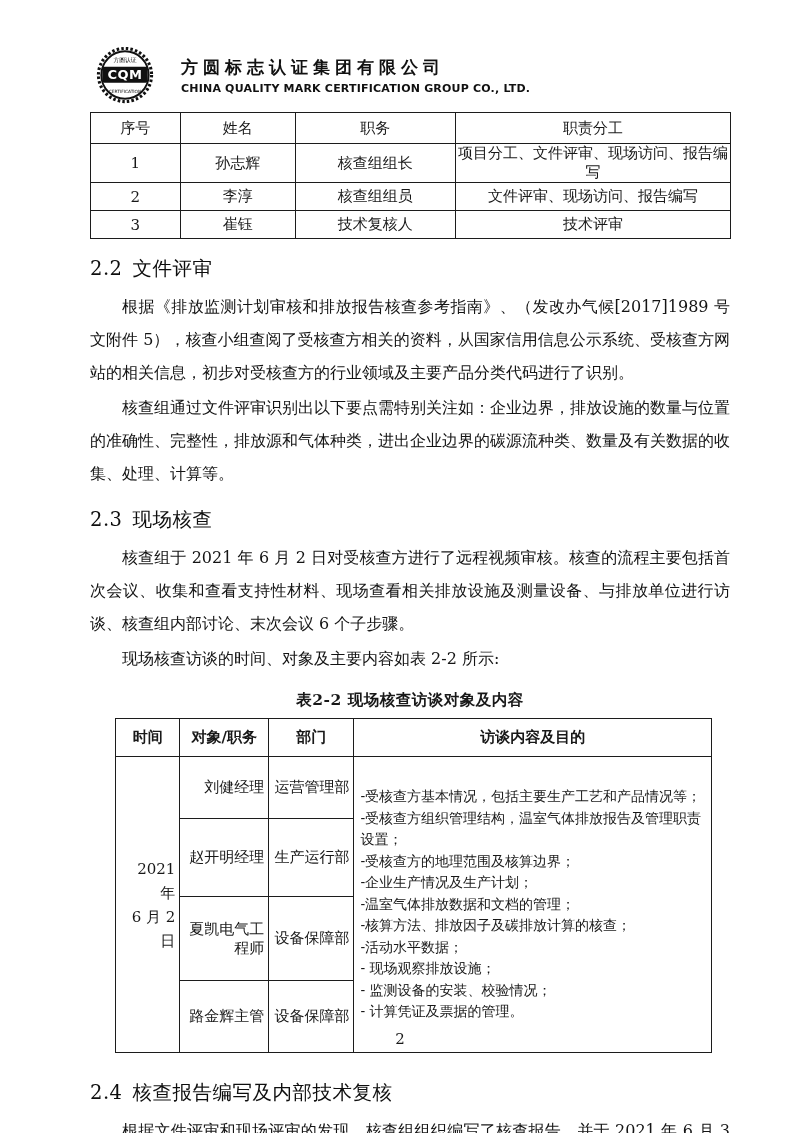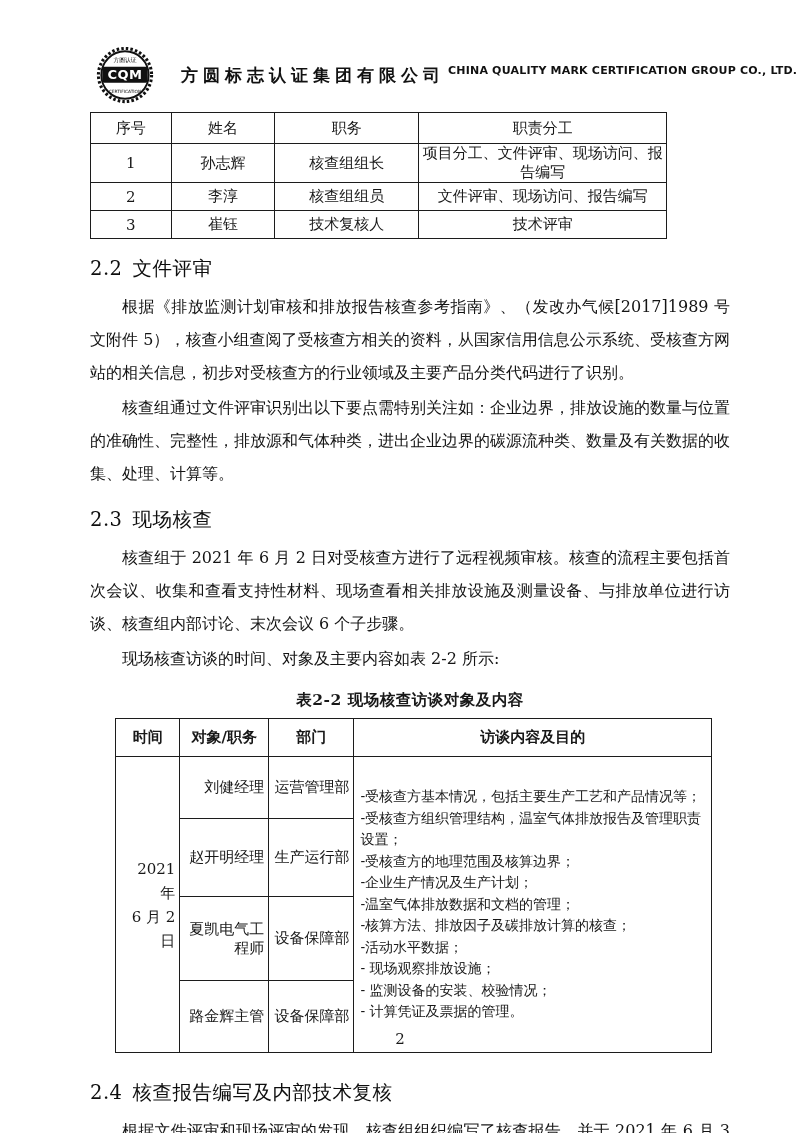--- a/index.html
+++ b/index.html
@@ -9,35 +9,35 @@
     color: #181818;
     font-family: "DejaVu Serif", "Liberation Serif", serif;
     position: relative;
     overflow: hidden;
   }
   .page { position: absolute; inset: 0; padding: 44px 70px 0 90px; }
 
   
   .hdr { display: flex; align-items: center; gap: 27px; height: 62px; margin-left: 6px; margin-bottom: 6px; }
   .logo { width: 58px; height: 58px; flex: none; }
-  .hname { display: flex; gap: 3px; }
+  .hname { display: flex; flex-direction: column; gap: 3px; }
   .hname .cn {
     font-family: "DejaVu Sans", "Liberation Sans", sans-serif;
     font-weight: bold; font-size: 17px; letter-spacing: 5px; color: #111; white-space: nowrap;
   }
   .hname .en {
     font-family: "DejaVu Sans", "Liberation Sans", sans-serif;
     font-weight: bold; font-size: 11px; letter-spacing: 0.2px; color: #111; white-space: nowrap;
   }
 
   
   table { border-collapse: collapse; table-layout: fixed; }
   th, td { border: 1.5px solid #1c1c1c; }
 
-  .t1 { width: 577px; font-size: 15px; text-align: center; }
+  .t1 { width: 641px; font-size: 15px; text-align: center; }
   .t1 th { font-weight: normal; height: 31px; }
   .t1 td { height: 28px; }
 
   .cap {
     text-align: center; font-weight: bold; font-size: 15.5px;
     margin: 15px 0 7px; letter-spacing: 0.5px;
   }
 
   .t2 { width: 597px; margin-left: 25px; font-size: 15px; }
   .t2 th { font-weight: bold; height: 38px; text-align: center; }

